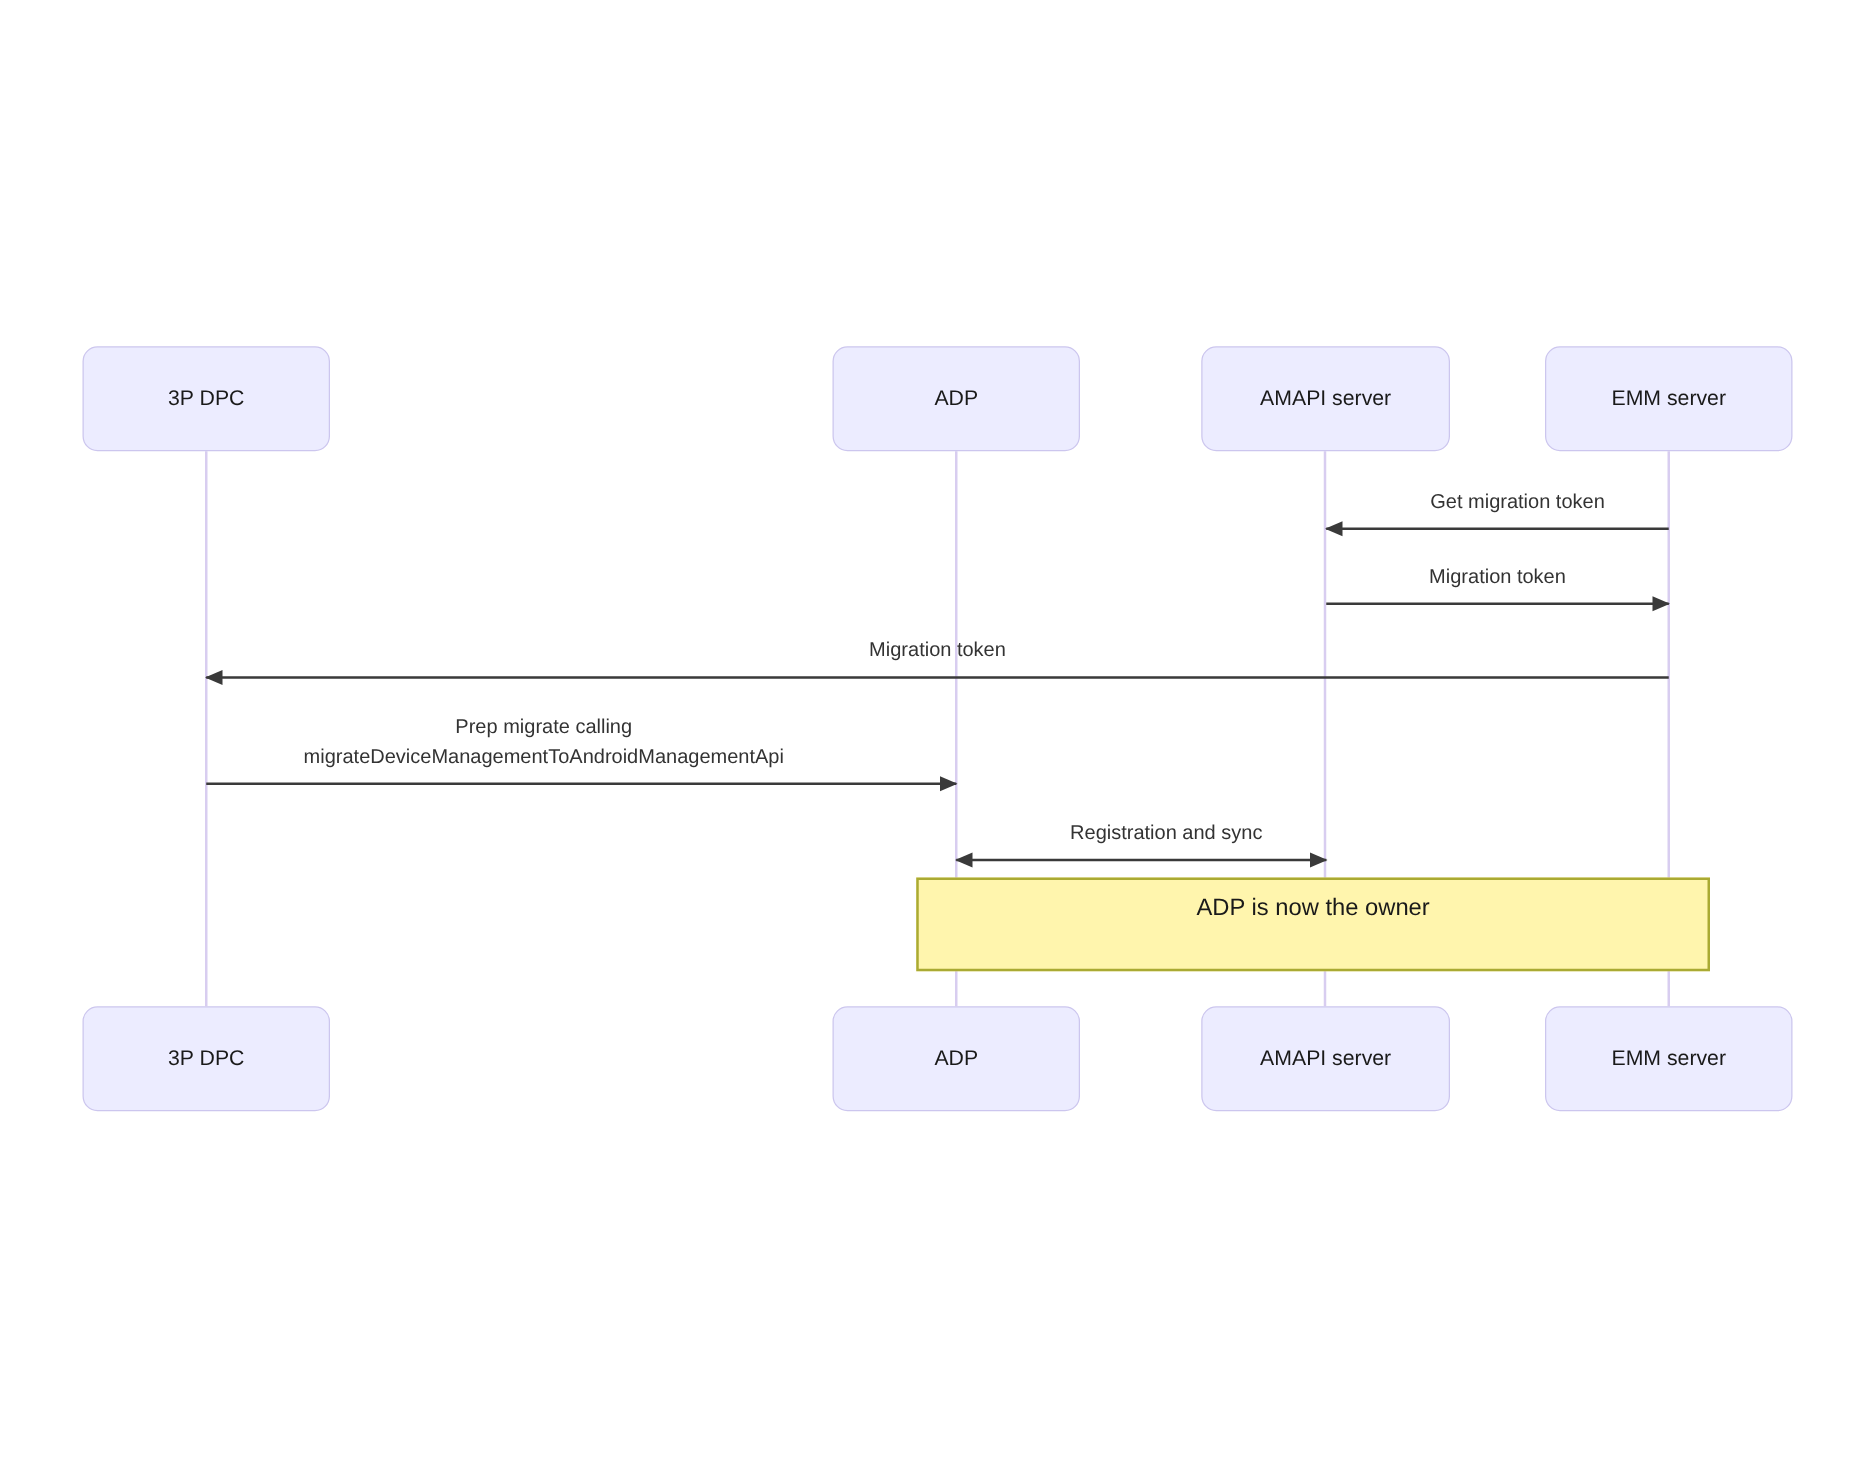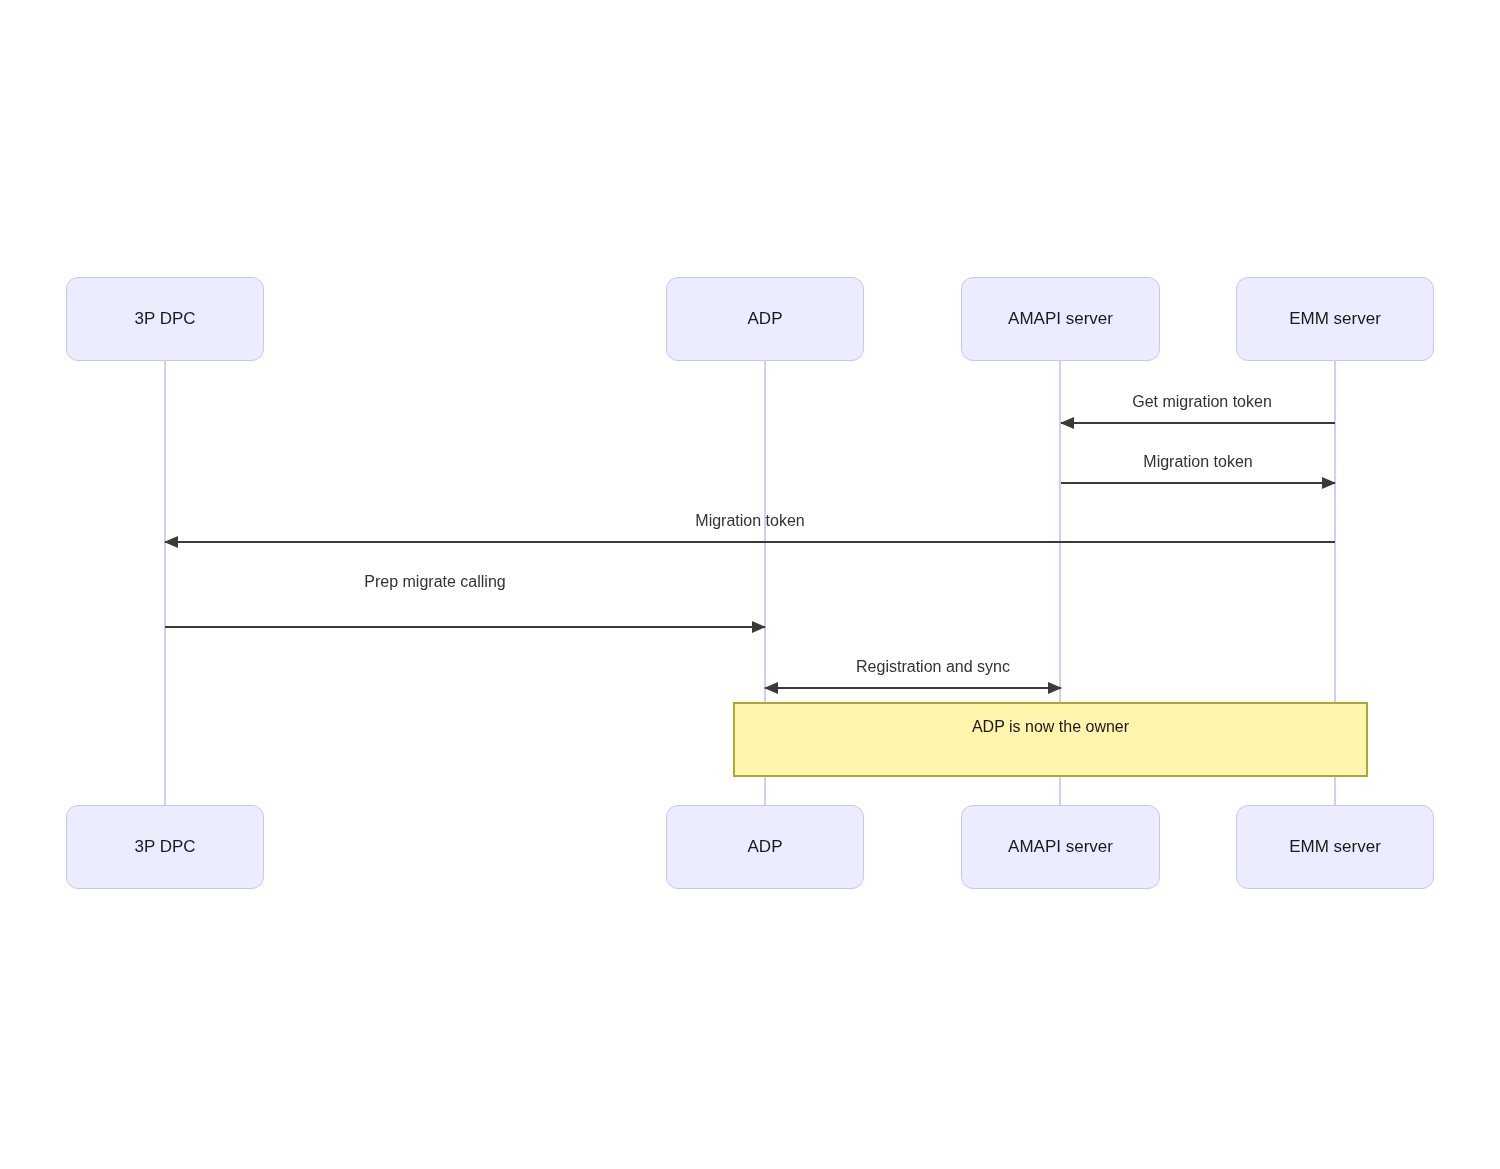--- a/index.html
+++ b/index.html
@@ -47,21 +47,21 @@
     position:absolute;text-align:center;
     font-size:16px;line-height:24px;color:var(--message-text);
     white-space:nowrap;
   }
   .note{
     position:absolute;
     background:var(--note-fill);
     border:2px solid var(--note-border);
     box-sizing:border-box;
     text-align:center;
-    font-size:16px;line-height:25px;color:var(--note-text);
+    font-size:19px;line-height:25px;color:var(--note-text);
     padding-top:10px;
   }
 </style>
 </head>
 <body>
 
 <div class="canvas">
 
   <div class="lifeline" style="left:164px;"></div>
   <div class="lifeline" style="left:764px;"></div>
@@ -74,37 +74,38 @@
   <div class="actor" style="left:666px;top:277px;width:198px;">
     <span>ADP</span>
   </div>
   <div class="actor" style="left:961px;top:277px;width:199px;">
     <span>AMAPI server</span>
   </div>
   <div class="actor" style="left:1236px;top:277px;width:198px;">
     <span>EMM server</span>
   </div>
 
-  <div class="msg-label" style="left:1061px;top:390px;width:282px;">Get migration token</div>
+  <div class="msg-label" style="left:1061px;top:390px;width:282px;padding-left:12px;">Get migration token</div>
   <div class="msg-line" style="left:1061px;top:422px;width:274px;">
     <div class="ah ah-left"></div>
   </div>
 
   <div class="msg-label" style="left:1061px;top:450px;width:274px;">Migration token</div>
   <div class="msg-line" style="left:1061px;top:482px;width:274px;">
     <div class="ah ah-right"></div>
   </div>
 
   <div class="msg-label" style="left:165px;top:509px;width:1170px;">Migration token</div>
   <div class="msg-line" style="left:165px;top:541px;width:1170px;">
     <div class="ah ah-left"></div>
   </div>
 
   <div class="msg-label" style="left:165px;top:570px;width:540px;">
     <div>Prep migrate calling</div>
+    <div>migrateDeviceManagementToAndroidManagementApi</div>
   </div>
   <div class="msg-line" style="left:165px;top:626px;width:600px;">
     <div class="ah ah-right"></div>
   </div>
 
   <div class="msg-label" style="left:811px;top:655px;width:244px;">Registration and sync</div>
   <div class="msg-line" style="left:765px;top:687px;width:296px;">
     <div class="ah ah-left"></div>
     <div class="ah ah-right"></div>
   </div>

